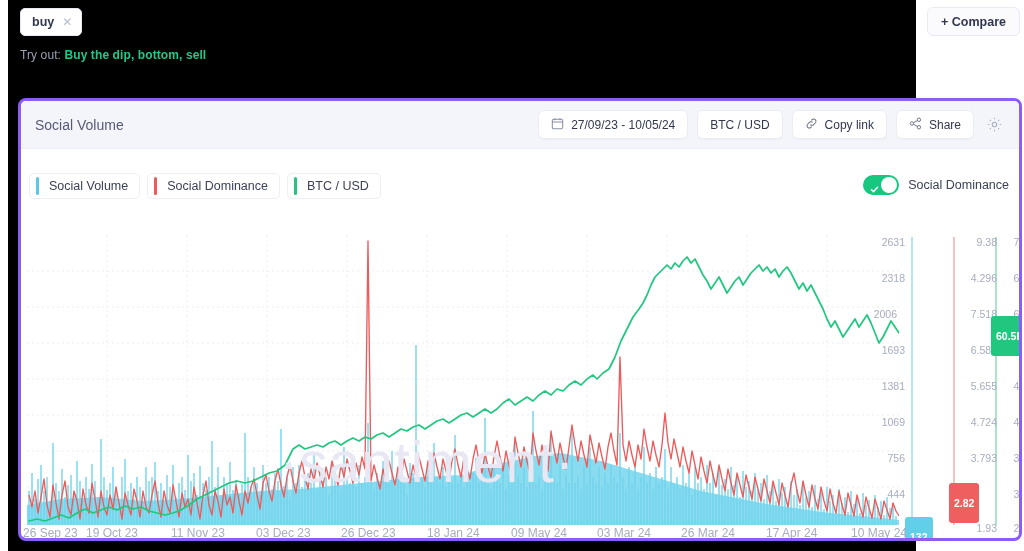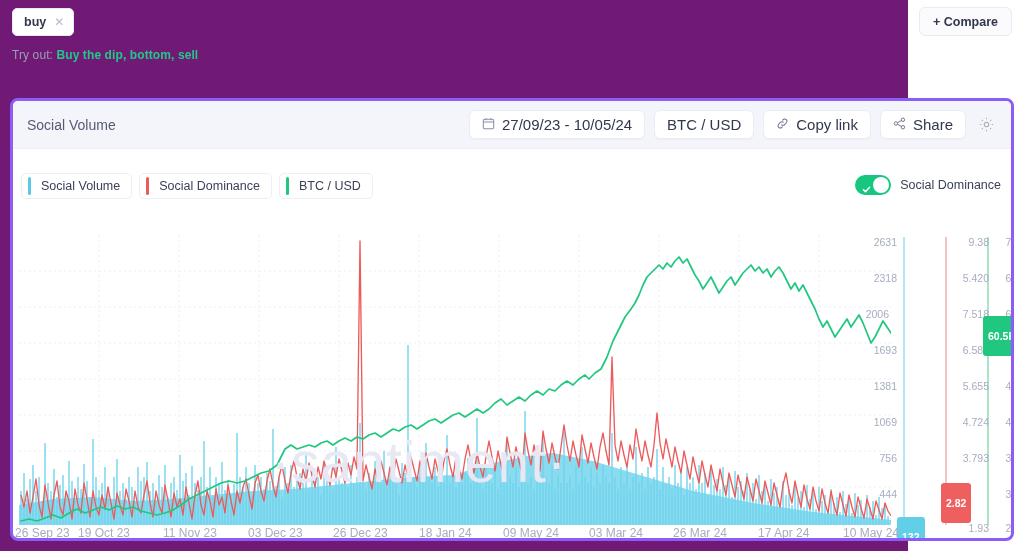--- a/index.html
+++ b/index.html
@@ -3,21 +3,21 @@
 <meta charset="utf-8">
 <style>
   * { box-sizing: border-box; }
   html, body {
     margin: 0; padding: 0;
     width: 1024px; height: 551px;
     background: #ffffff;
     font-family: "Liberation Sans", sans-serif;
     overflow: hidden;
   }
-  .app { position: relative; width: 908px; height: 551px; background:#701a75; }
+  .app { position: relative; width: 908px; height: 551px; background:#000000;margin-left:8px; }
 
   
   .topbar {
     position: absolute; left: 0; top: 0; width: 1024px; height: 44px;
     display: flex; align-items: center; padding: 0 12px;
   }
   .tag {
     display: inline-flex; align-items: center; gap: 8px;
     height: 28px; padding: 0 9px 0 11px;
     border: 1px solid #e7e9f2; border-radius: 5px; background: #fff;
@@ -49,21 +49,21 @@
   .card-head {
     height: 48px; background: #f4f4fb; border-bottom: 1px solid #eceef7;
     display: flex; align-items: center; padding: 0 14px;
   }
   .card-title { font-size: 14px; color: #555b73; font-weight: 400; }
   .head-right { margin-left: auto; display: flex; align-items: center; gap: 9px; }
   .hbtn {
     display: inline-flex; align-items: center; gap: 7px;
     height: 29px; padding: 0 12px; border-radius: 6px;
     background: #fff; border: 1px solid #ebecf5;
-    font-size: 15px; color: #31374f; font-weight: 500; cursor: pointer;
+    font-size: 12px; color: #31374f; font-weight: 500; cursor: pointer;
     box-shadow: 0 1px 1px rgba(24,31,64,.03);
     white-space: nowrap;
   }
   .gear { width: 22px; height: 22px; display:flex; align-items:center; justify-content:center; cursor:pointer; }
 
   
   .legend { position: absolute; left: 8px; top: 72px; display: flex; gap: 7px; }
   .chip {
     display: inline-flex; align-items: center;
     height: 26px; padding: 0 11px 0 0; border: 1px solid #edeef6;
@@ -261,21 +261,21 @@
         <div class="ytick" style="top:75px; right:12px;">2006</div>
         <div class="ytick" style="top:111px;right:4px;">1693</div>
         <div class="ytick" style="top:147px;right:4px;">1381</div>
         <div class="ytick" style="top:183px;right:4px;">1069</div>
         <div class="ytick" style="top:219px;right:4px;">756</div>
         <div class="ytick" style="top:255px;right:4px;">444</div>
       </div>
 
       <div class="yaxis" style="left:938px; width:0;">
         <div class="ytick" style="top:3px;  right:-38px;">9.38</div>
-        <div class="ytick" style="top:39px; right:-38px;">5.420</div>
+        <div class="ytick" style="top:39px; right:-38px;">4.296</div>
         <div class="ytick" style="top:75px; right:-38px;">7.518</div>
         <div class="ytick" style="top:111px;right:-38px;">6.586</div>
         <div class="ytick" style="top:147px;right:-38px;padding-left:36px;">5.655</div>
         <div class="ytick" style="top:183px;right:-38px;">4.724</div>
         <div class="ytick" style="top:219px;right:-38px;">3.793</div>
         <div class="ytick" style="top:289px;right:-38px;">1.93</div>
       </div>
 
       <div class="yaxis" style="left:980px; width:0;">
         <div class="ytick" style="top:3px;  right:-40px;">73.1K</div>

